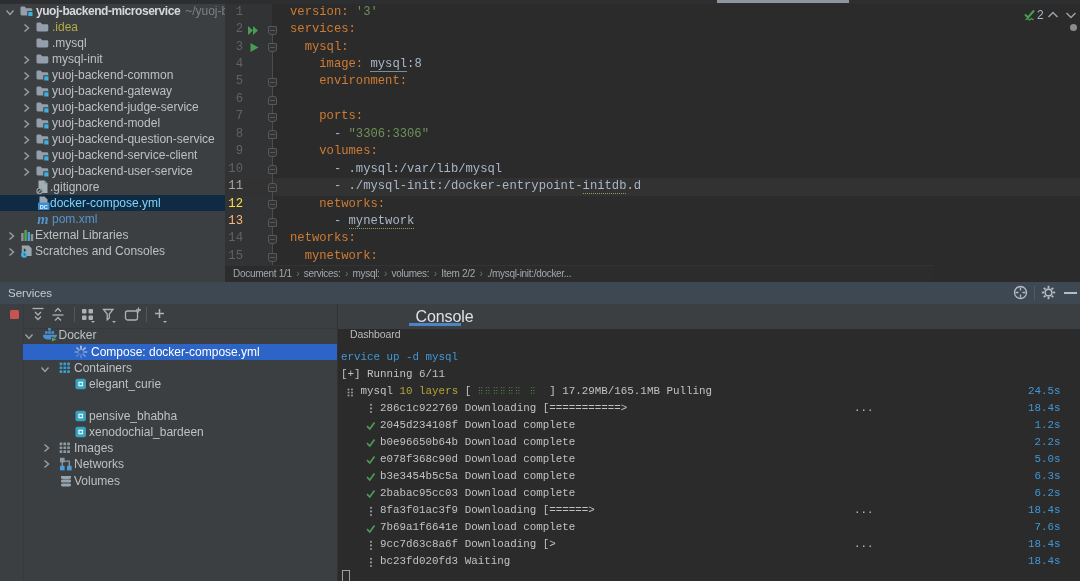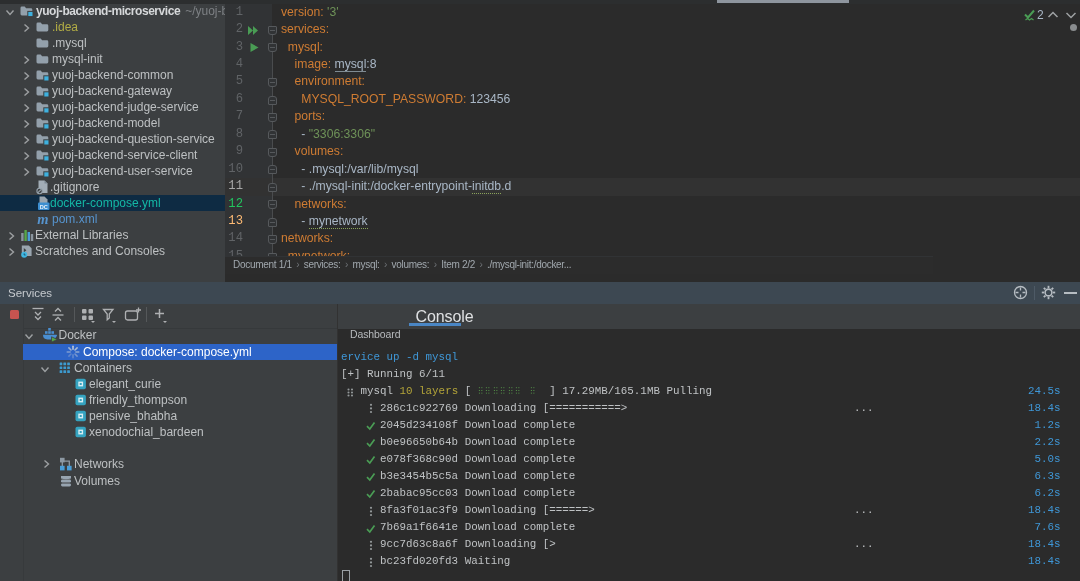--- a/index.html
+++ b/index.html
@@ -1,20 +1,20 @@
 <!DOCTYPE html>
 <html><head><meta charset="utf-8"><style>
 html,body{margin:0;padding:0;-webkit-font-smoothing:antialiased}
 #root{position:relative;width:1080px;height:581px;background:#2b2b2b;overflow:hidden;
   font-family:"Liberation Sans",sans-serif;font-size:12px;color:#bdc0c2}
 .a{position:absolute}
 .tr{position:absolute;height:16px;line-height:16px;white-space:nowrap;font-size:12px;color:#bdc0c2}
 .tr svg{vertical-align:middle}
-.el{position:absolute;left:56px;height:17.45px;line-height:17.45px;white-space:pre;
-  font-family:Liberation Sans, sans-serif;font-size:12.2px;color:#a9b7c6}
+.el{position:absolute;left:65px;height:17.45px;line-height:17.45px;white-space:pre;
+  font-family:Liberation Mono, monospace;font-size:12.2px;color:#a9b7c6}
 .ln{position:absolute;left:0;width:18px;text-align:right;height:17.45px;line-height:17.45px;
   font-family:"Liberation Mono",monospace;font-size:12.2px;color:#606366}
 .k{color:#cf7c33}
 .s{color:#6e9258}
 .cl{position:absolute;left:0;width:739px;height:17.05px;line-height:17.05px;white-space:pre;
   font-family:"Liberation Mono",monospace;font-size:10.85px;color:#bfc2c4}
 .blu{color:#3f97d7}
 .t{position:absolute;right:19.5px;color:#3f97d7}
 .dd{position:absolute;left:513px;color:#bfc2c4}
 .sym{position:absolute;top:4px}
@@ -142,21 +142,21 @@
           <path d="M2.9 13.7 L6.3 10.3" stroke="#99a5af" stroke-width="1.1"></path>
         </svg>
         <span class="a" style="left:50px">.gitignore</span>
       </div>
     <div class="tr" style="left:0;top:191px">
         <svg class="a" style="left:35px;top:0" width="16" height="16">
           <path d="M4.5 1.5 h5 l3 3 v4 h-8 z" fill="#9aa6b0"></path>
           <rect x="3" y="7.5" width="11.5" height="7.5" rx="1" fill="#3d8fd1"></rect>
           <text x="8.7" y="13.6" font-size="5.6" font-weight="bold" fill="#e8f2fa" text-anchor="middle" font-family="Liberation Sans,sans-serif">DC</text>
         </svg>
-        <span class="a" style="left:50px;color:#14b8a6">docker-compose.yml</span>
+        <span class="a" style="left:50px;color:#7dd3fc">docker-compose.yml</span>
       </div>
     <div class="tr" style="left:0;top:207px">
         <svg class="a" style="left:35px;top:0" width="16" height="16">
           <text x="8" y="12.5" font-size="14.5" font-weight="bold" font-style="italic" fill="#5694ce" text-anchor="middle" font-family="Liberation Serif,serif">m</text>
         </svg>
         <span class="a" style="left:52px;color:#5694ce">pom.xml</span>
       </div>
     <div class="tr" style="left:0;top:223px">
         <svg class="a" style="left:6px;top:4px" width="10" height="10">
           <path d="M3.5 1.5 L7.5 5 L3.5 8.5" fill="none" stroke="#9da0a2" stroke-width="1.4"></path>
@@ -191,32 +191,31 @@
     <div class="el" style="top:-0.40px"><span class="k">version:</span> <span class="s">'3'</span></div>
     <div class="ln" style="top:17.05px;color:#606366">2</div>
     <div class="el" style="top:17.05px"><span class="k">services:</span></div>
     <div class="ln" style="top:34.50px;color:#606366">3</div>
     <div class="el" style="top:34.50px">  <span class="k">mysql:</span></div>
     <div class="ln" style="top:51.95px;color:#606366">4</div>
     <div class="el" style="top:51.95px">    <span class="k">image:</span> <u style="text-decoration:none;border-bottom:1px solid #7f8b93">mysql</u>:8</div>
     <div class="ln" style="top:69.40px;color:#606366">5</div>
     <div class="el" style="top:69.40px">    <span class="k">environment:</span></div>
     <div class="ln" style="top:86.85px;color:#606366">6</div>
-    <div class="el" style="top:86.85px">      <span class="k">MYSQL_ROOT_PASSWORD:</span> 123456</div>
     <div class="ln" style="top:104.30px;color:#606366">7</div>
     <div class="el" style="top:104.30px">    <span class="k">ports:</span></div>
     <div class="ln" style="top:121.75px;color:#606366">8</div>
     <div class="el" style="top:121.75px">      - <span class="s">"3306:3306"</span></div>
     <div class="ln" style="top:139.20px;color:#606366">9</div>
     <div class="el" style="top:139.20px">    <span class="k">volumes:</span></div>
     <div class="ln" style="top:156.65px;color:#606366">10</div>
     <div class="el" style="top:156.65px">      - .mysql:/var/lib/mysql</div>
     <div class="ln" style="top:174.10px;color:#a7a7a7">11</div>
     <div class="el" style="top:174.10px">      - ./mysql-init:/docker-entrypoint-<u style="text-decoration:none;border-bottom:1px dotted #8aa35a">initdb</u>.d</div>
-    <div class="ln" style="top:191.55px;color:#22c55e">12</div>
+    <div class="ln" style="top:191.55px;color:#fde047">12</div>
     <div class="el" style="top:191.55px">    <span class="k">networks:</span></div>
     <div class="ln" style="top:209.00px;color:#fdba74">13</div>
     <div class="el" style="top:209.00px">      - <u style="text-decoration:none;border-bottom:1px dotted #8aa35a">mynetwork</u></div>
     <div class="ln" style="top:226.45px;color:#606366">14</div>
     <div class="el" style="top:226.45px"><span class="k">networks:</span></div>
     <div class="ln" style="top:243.90px;color:#606366">15</div>
     <div class="el" style="top:243.90px">  <span class="k">mynetwork:</span></div>
     <svg class="a" style="left:22px;top:20.5px" width="14" height="11">
         <path d="M1 1 L6 5.5 L1 10 z" fill="#499c54"></path>
         <path d="M6 1 L11 5.5 L6 10 z" fill="#499c54"></path>
@@ -270,21 +269,21 @@
     <div class="a" style="left:812px;top:3px;height:16px;line-height:16px;color:#a9b7c6">2</div>
     <svg class="a" style="left:822px;top:6px" width="12" height="10">
         <path d="M1.5 7 L6 2.5 L10.5 7" fill="none" stroke="#9ea1a3" stroke-width="1.5"></path>
       </svg>
     <svg class="a" style="left:840px;top:6px" width="12" height="10">
         <path d="M1.5 3 L6 7.5 L10.5 3" fill="none" stroke="#9ea1a3" stroke-width="1.5"></path>
       </svg>
     <div class="a" style="left:845px;top:20px;width:7px;height:7px;border-radius:50%;background:#8a8d8f"></div>
   </div>
 
-  <div id="crumbs" class="a" style="left:225px;top:256px;width:708px;height:17px;background:#2c2c2c;border-top:1px solid #313335">
+  <div id="crumbs" class="a" style="left:225px;top:265px;width:708px;height:17px;background:#2c2c2c;border-top:1px solid #313335">
     <div class="a" style="left:8px;top:0;height:16px;line-height:16px;font-size:10px;letter-spacing:-0.3px;color:#a1a8ae;white-space:nowrap"><span>Document 1/1</span><span style="color:#6f7377;margin:0 4.5px">›</span><span>services:</span><span style="color:#6f7377;margin:0 4.5px">›</span><span>mysql:</span><span style="color:#6f7377;margin:0 4.5px">›</span><span>volumes:</span><span style="color:#6f7377;margin:0 4.5px">›</span><span>Item 2/2</span><span style="color:#6f7377;margin:0 4.5px">›</span><span>./mysql-init:/docker...</span></div>
   </div>
 
   <div id="svchead" class="a" style="left:0;top:282px;width:1080px;height:22px;background:#3d4852">
     <div class="a" style="left:8px;top:0;height:22px;line-height:22px;font-size:11.5px;color:#c6cace">Services</div>
     <svg class="a" style="left:1013px;top:3px" width="15" height="15">
         <circle cx="7.5" cy="7.5" r="6" fill="none" stroke="#b6bcc2" stroke-width="1.3"></circle>
         <path d="M7.5 2.5 v3 M7.5 9.5 v3 M2.5 7.5 h3 M9.5 7.5 h3" stroke="#b6bcc2" stroke-width="1.3"></path>
       </svg>
     <div class="a" style="left:1034px;top:4px;width:1px;height:14px;background:#4e5a66"></div>
@@ -357,21 +356,21 @@
             <rect x="6.2" y="1" width="2.6" height="2.6"></rect>
             <rect x="3" y="4.2" width="2.6" height="2.6"></rect>
             <rect x="6.2" y="4.2" width="2.6" height="2.6"></rect>
             <rect x="9.4" y="4.2" width="2.6" height="2.6"></rect>
             <path d="M1 7.8 h13.5 q0.8 0 0.4 1 q-1.4 3.6-5.4 3.6 h-4 q-4.5 0-4.5-4.6 z"></path>
           </g>
           <path d="M9.5 9.8 L15.3 12.4 L9.5 15.2 z" fill="#57a64a" stroke="#3c3f41" stroke-width="0.8"></path>
         </svg>
         <span class="a" style="left:58.5px">Docker</span>
       </div>
-    <div class="tr" style="left:8px;top:39.5px;width:380px">
+    <div class="tr" style="left:16px;top:39.5px;width:380px">
         <svg class="a" style="left:57px;top:0" width="16" height="16">
           <g stroke="#ccd2d8" stroke-width="1.5" stroke-linecap="round">
             <path d="M8 2.2 v3" opacity="0.95"></path>
             <path d="M12.1 3.9 l-2.1 2.1" opacity="0.8"></path>
             <path d="M13.8 8 h-3" opacity="0.6"></path>
             <path d="M12.1 12.1 l-2.1-2.1" opacity="0.45"></path>
             <path d="M8 13.8 v-3" opacity="0.35"></path>
             <path d="M3.9 12.1 l2.1-2.1" opacity="0.3"></path>
             <path d="M2.2 8 h3" opacity="0.5"></path>
             <path d="M3.9 3.9 l2.1 2.1" opacity="0.7"></path>
@@ -399,43 +398,54 @@
         <span class="a" style="left:74px">Containers</span>
       </div>
     <div class="tr" style="left:0;top:71.5px;width:337px">
         <svg class="a" style="left:73.5px;top:0" width="16" height="16">
           <rect x="1.5" y="2.8" width="10.4" height="10.4" rx="1.8" fill="#35a3c0"></rect>
           <rect x="4.3" y="5.6" width="4.8" height="4.8" fill="#d8edf2"></rect>
           <rect x="5.7" y="7" width="2" height="2" fill="#35a3c0"></rect>
         </svg>
         <span class="a" style="left:89px">elegant_curie</span>
       </div>
-    <div class="tr" style="left:0;top:87.5px;width:337px">
-        <svg class="a" style="left:73.5px;top:0" width="16" height="16">
-          <rect x="1.5" y="2.8" width="10.4" height="10.4" rx="1.8" fill="#35a3c0"></rect>
-          <rect x="4.3" y="5.6" width="4.8" height="4.8" fill="#d8edf2"></rect>
-          <rect x="5.7" y="7" width="2" height="2" fill="#35a3c0"></rect>
-        </svg>
-        <span class="a" style="left:89px">friendly_thompson</span>
-      </div>
     <div class="tr" style="left:0;top:103.5px;width:337px">
         <svg class="a" style="left:73.5px;top:0" width="16" height="16">
           <rect x="1.5" y="2.8" width="10.4" height="10.4" rx="1.8" fill="#35a3c0"></rect>
           <rect x="4.3" y="5.6" width="4.8" height="4.8" fill="#d8edf2"></rect>
           <rect x="5.7" y="7" width="2" height="2" fill="#35a3c0"></rect>
         </svg>
         <span class="a" style="left:89px">pensive_bhabha</span>
       </div>
     <div class="tr" style="left:0;top:119.5px;width:337px">
         <svg class="a" style="left:73.5px;top:0" width="16" height="16">
           <rect x="1.5" y="2.8" width="10.4" height="10.4" rx="1.8" fill="#35a3c0"></rect>
           <rect x="4.3" y="5.6" width="4.8" height="4.8" fill="#d8edf2"></rect>
           <rect x="5.7" y="7" width="2" height="2" fill="#35a3c0"></rect>
         </svg>
         <span class="a" style="left:89px">xenodochial_bardeen</span>
+      </div>
+    <div class="tr" style="left:0;top:135.5px;width:337px">
+        <svg class="a" style="left:41px;top:3px" width="10" height="10">
+          <path d="M3.5 1.5 L7.5 5 L3.5 8.5" fill="none" stroke="#9da0a2" stroke-width="1.4"></path>
+        </svg>
+        <svg class="a" style="left:56.5px;top:0" width="16" height="16">
+          <g fill="#8d99a3">
+            <rect x="2.6" y="2.6" width="2.7" height="2.7" rx="0.5"></rect>
+            <rect x="6.4" y="2.6" width="2.7" height="2.7" rx="0.5"></rect>
+            <rect x="10.2" y="2.6" width="2.7" height="2.7" rx="0.5"></rect>
+            <rect x="2.6" y="6.4" width="2.7" height="2.7" rx="0.5"></rect>
+            <rect x="6.4" y="6.4" width="2.7" height="2.7" rx="0.5"></rect>
+            <rect x="10.2" y="6.4" width="2.7" height="2.7" rx="0.5"></rect>
+            <rect x="2.6" y="10.2" width="2.7" height="2.7" rx="0.5"></rect>
+            <rect x="6.4" y="10.2" width="2.7" height="2.7" rx="0.5"></rect>
+            <rect x="10.2" y="10.2" width="2.7" height="2.7" rx="0.5"></rect>
+          </g>
+        </svg>
+        <span class="a" style="left:74px">Images</span>
       </div>
     <div class="tr" style="left:0;top:151.5px;width:337px">
         <svg class="a" style="left:41px;top:3px" width="10" height="10">
           <path d="M3.5 1.5 L7.5 5 L3.5 8.5" fill="none" stroke="#9da0a2" stroke-width="1.4"></path>
         </svg>
         <svg class="a" style="left:58px;top:0" width="16" height="16">
           <path d="M4.3 10.5 V5.2 H11.3 V10.5" fill="none" stroke="#8d99a3" stroke-width="1.3"></path>
           <rect x="2" y="9.8" width="4.6" height="4.6" fill="#4a9ed8"></rect>
           <rect x="9" y="9.8" width="4.6" height="4.6" fill="#4a9ed8"></rect>
           <rect x="2" y="1.8" width="4.6" height="4.6" fill="#8d99a3"></rect>

